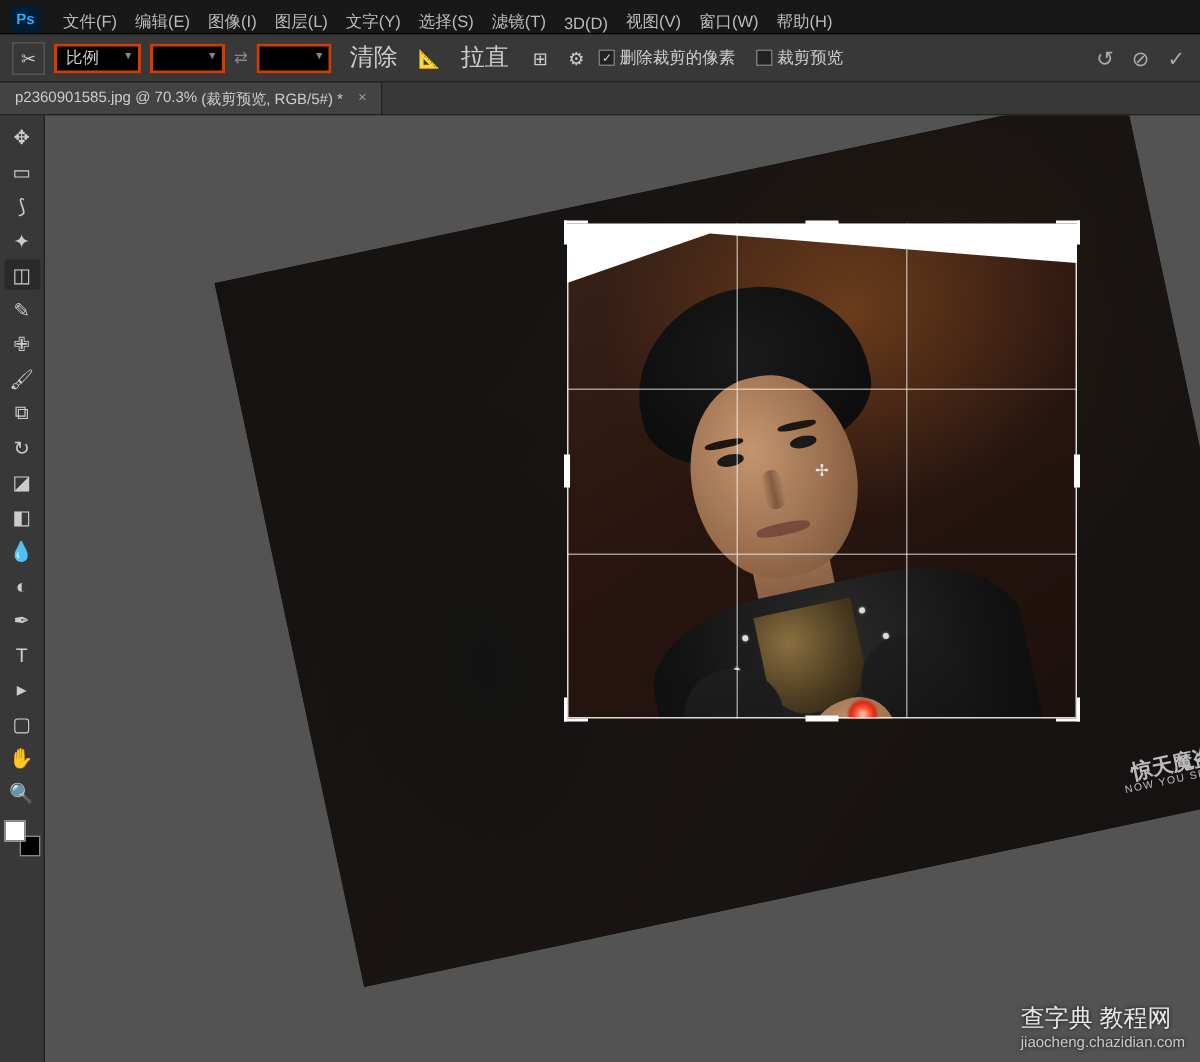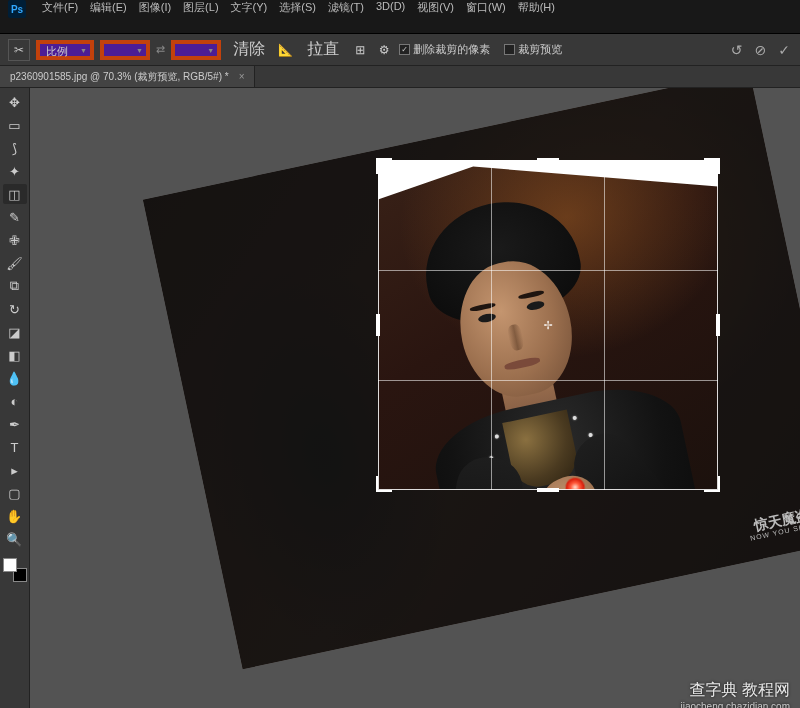--- a/index.html
+++ b/index.html
@@ -1,24 +1,24 @@
 <!DOCTYPE html>
 <html><head>
   <meta charset="utf-8">
   <style>
     * { margin: 0; padding: 0; box-sizing: border-box; font-family: "Microsoft YaHei", sans-serif; }
     body { background: #535353; width: 800px; height: 708px; overflow: hidden; user-select: none; }
     
-    .menubar { background: #181818; height: 34px; display: flex; align-items: flex-start; padding-left: 8px; border-bottom: 1px solid #000; }
+    .menubar { background: #181818; height: 23px; display: flex; align-items: flex-end; padding-left: 8px; border-bottom: 1px solid #000; }
     .ps-logo { width: 18px; height: 18px; background: #001e36; border-radius: 2px; display: flex; align-items: center; justify-content: center; color: #31a8ff; font-size: 10px; font-weight: bold; margin-right: 10px; }
     .menu-item { color: #bbb; font-size: 11px; padding: 0 6px; cursor: pointer; }
     
     .optbar { background: #383838; height: 32px; display: flex; align-items: center; padding: 0 8px; border-bottom: 1px solid #222; gap: 6px; position: relative; }
     .tool-icon-sm { width: 22px; height: 22px; border: 1px solid #555; display: flex; align-items: center; justify-content: center; color: #ccc; font-size: 12px; }
-    .dropdown { background: #4c1d95; border: 4px solid #c2410c; color: #ccc; font-size: 11px; height: 20px; padding: 0 16px 0 6px; position: relative; min-width: 58px; }
+    .dropdown { background: #000000; border: 2px solid #c2410c; color: #ccc; font-size: 11px; height: 20px; padding: 0 16px 0 6px; position: relative; min-width: 58px; }
     .dropdown::after { content: '▼'; position: absolute; right: 3px; top: 3px; font-size: 7px; color: #888; }
     .swap-icon { color: #888; font-size: 11px; }
     .opt-btn { color: #ccc; font-size: 16px; padding: 2px 6px; cursor: pointer; }
     .opt-icon { width: 18px; height: 18px; display: flex; align-items: center; justify-content: center; color: #ccc; font-size: 12px; }
     .checkbox { width: 11px; height: 11px; border: 1px solid #777; background: #222; display: inline-flex; align-items: center; justify-content: center; margin-right: 3px; color: #ccc; font-size: 8px; line-height: 1; }
     .chk-label { color: #ccc; font-size: 11px; display: flex; align-items: center; margin-right: 8px; }
     .right-actions { position: absolute; right: 10px; display: flex; gap: 12px; align-items: center; }
     .right-actions span { color: #aaa; font-size: 14px; cursor: pointer; }
     
     .tabbar { background: #383838; height: 22px; display: flex; align-items: center; border-bottom: 1px solid #222; }
@@ -82,21 +82,21 @@
     .handle.tr { top: -2px; right: -2px; border-left: none; border-bottom: none; }
     .handle.bl { bottom: -2px; left: -2px; border-right: none; border-top: none; }
     .handle.br { bottom: -2px; right: -2px; border-left: none; border-top: none; }
     .handle.edge { background: #fff; }
     .handle.t { top: -2px; left: 50%; width: 22px; height: 4px; margin-left: -11px; }
     .handle.b { bottom: -2px; left: 50%; width: 22px; height: 4px; margin-left: -11px; }
     .handle.l { left: -2px; top: 50%; width: 4px; height: 22px; margin-top: -11px; }
     .handle.r { right: -2px; top: 50%; width: 4px; height: 22px; margin-top: -11px; }
     .center-mark { position: absolute; left: 50%; top: 50%; width: 12px; height: 12px; margin: -6px 0 0 -6px; color: rgba(255,255,255,0.8); font-size: 11px; text-align: center; line-height: 12px; }
     
-    .watermark { position: absolute; right: 10px; bottom: 8px; color: #e8e8e8; font-size: 16px; text-align: right; text-shadow: 0 0 3px rgba(0,0,0,0.8); }
+    .watermark { position: absolute; right: 10px; bottom: 8px; color: #e8e8e8; font-size: 16px; text-shadow: 0 0 3px rgba(0,0,0,0.8); }
     .watermark .sub-wm { font-size: 10px; color: #c8c8c8; }
   </style>
 </head>
 <body>
 
 <div class="menubar">
   <div class="ps-logo">Ps</div>
   <div class="menu-item">文件(F)</div>
   <div class="menu-item">编辑(E)</div>
   <div class="menu-item">图像(I)</div>

